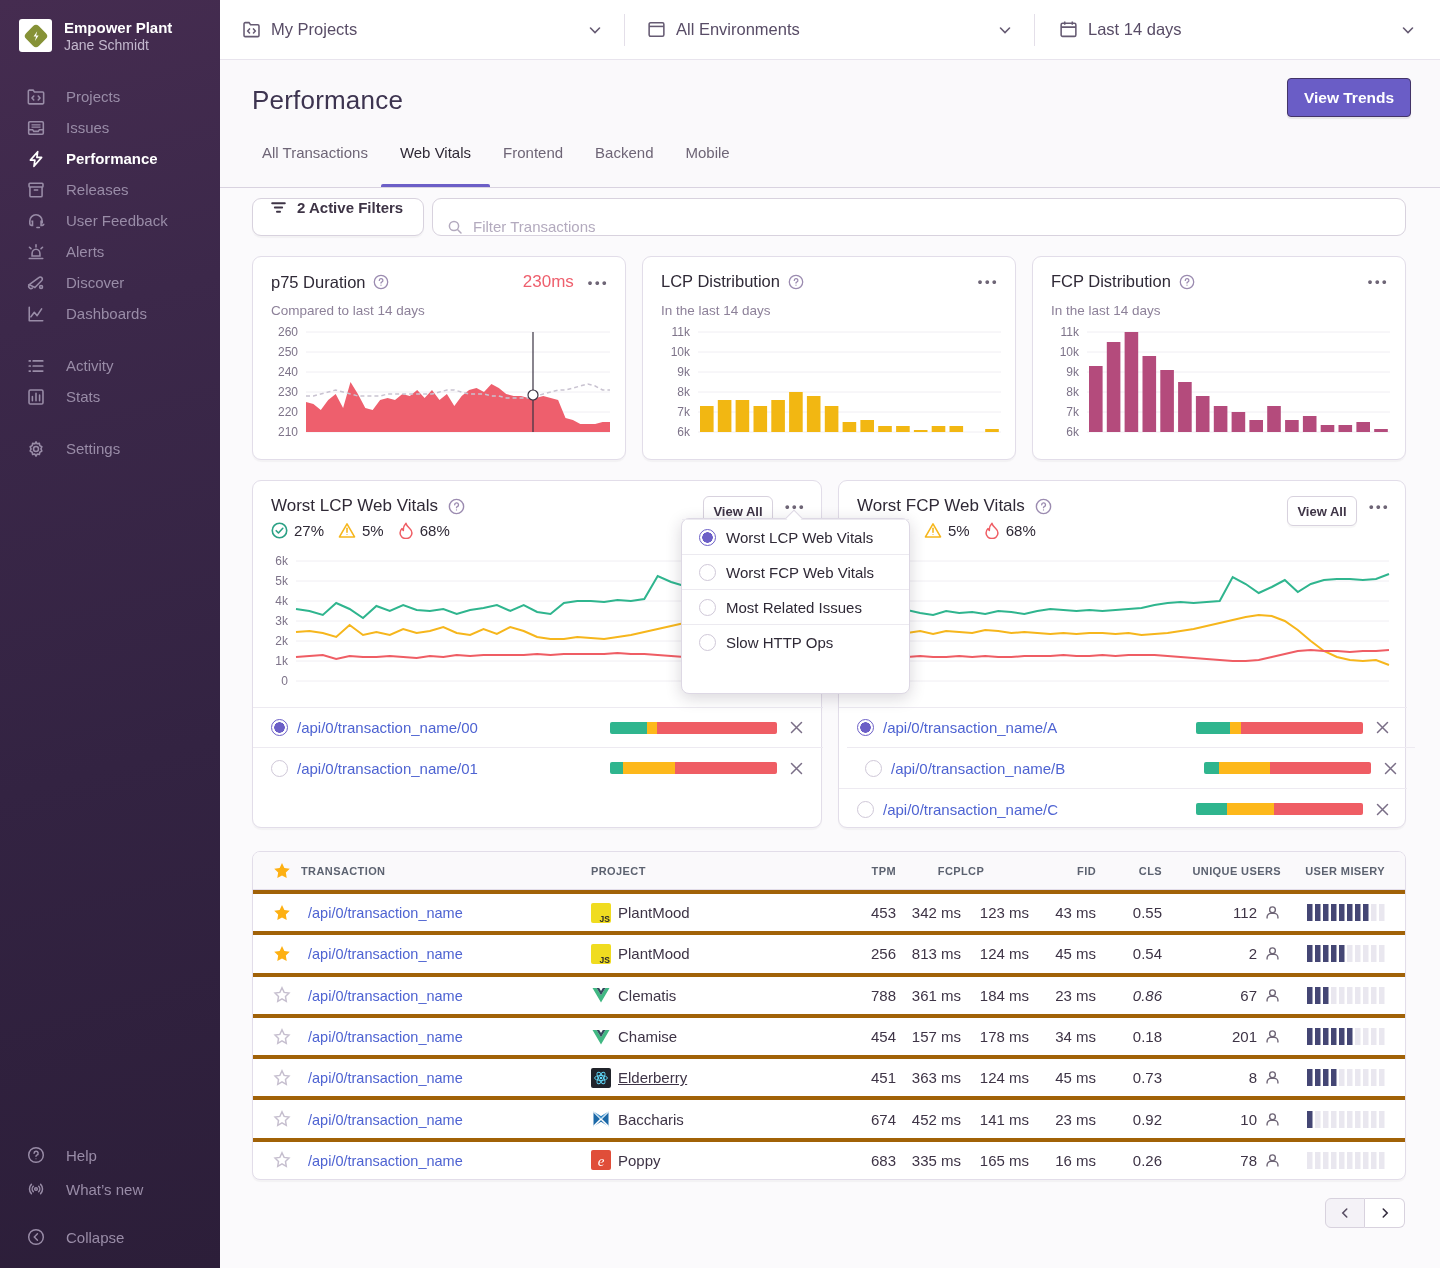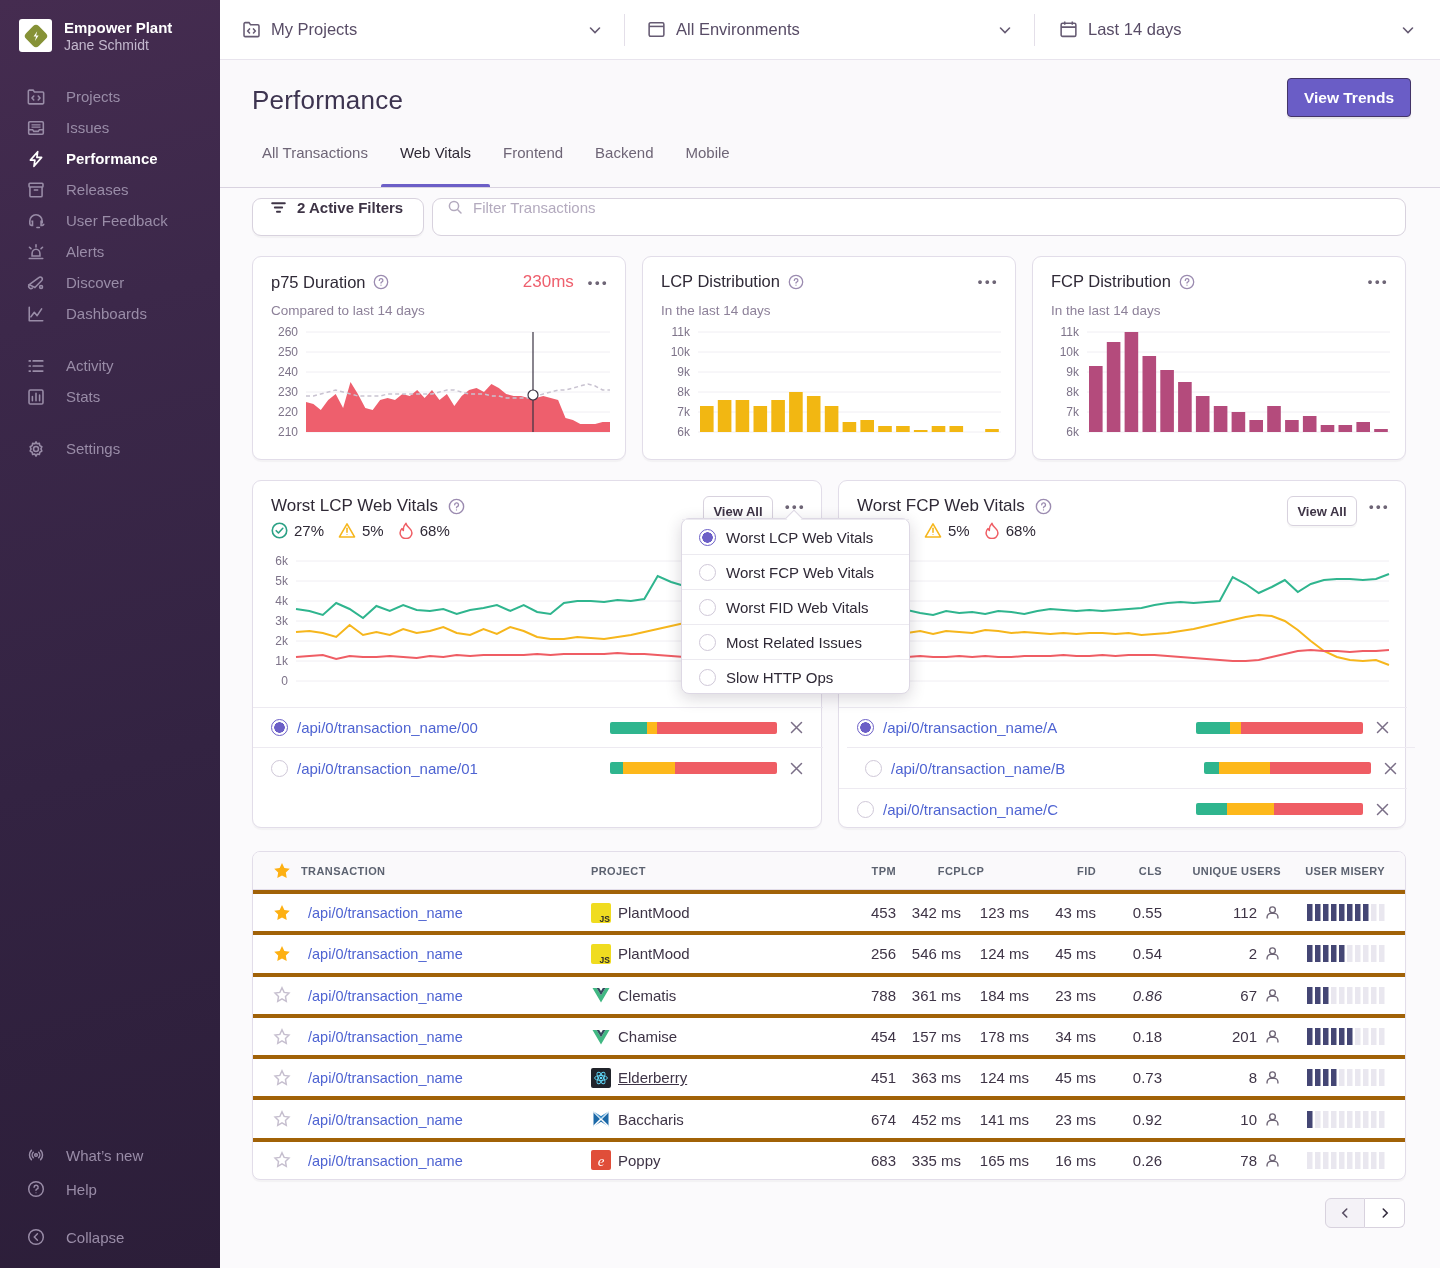--- a/index.html
+++ b/index.html
@@ -37,21 +37,21 @@
 .tabs { position:absolute; left:42px; top:84px; display:flex; font-size:15px; color:#6e6576; }
 .tab { margin-right:32px; padding-bottom:26px; position:relative; }
 .tab.active { color:#2f2936; }
 .tab.active::after { content:""; position:absolute; left:-19px; right:-19px; bottom:0; height:3px; background:#6c5fc7; border-radius:2px 2px 0 0; }
 
 .content { position:absolute; left:0; top:188px; width:1220px; }
 
 
 .filterbtn { position:absolute; left:32px; top:10px; width:172px; height:38px; background:#fff; border:1px solid #d8d2de; border-radius:9px; display:flex; align-items:flex-start; box-shadow:0 2px 1px rgba(50,40,60,0.04); }
 .filterbtn .txt { font-size:15px; font-weight:bold; color:#3e3446; margin-left:10px; }
-.searchbox { position:absolute; left:212px; top:10px; width:974px; height:38px; background:#fff; border:1px solid #d8d2de; border-radius:9px; display:flex; align-items:flex-start; }
+.searchbox { position:absolute; left:212px; top:10px; width:974px; height:38px; background:#fff; border:1px solid #d8d2de; border-radius:9px; display:flex; align-items:flex-end; }
 .searchbox .ph { color:#b3aabe; font-size:15px; margin-left:10px; }
 
 
 .card { position:absolute; background:#fff; border:1px solid #e2dde9; border-radius:9px; box-shadow:0 2px 1px rgba(50,40,60,0.04); }
 .ctitle { font-size:16.5px; font-weight:500; color:#2f2936; display:flex; align-items:center; }
 .csub { font-size:13.5px; color:#8d8199; margin-top:6px; }
 .dots { color:#6e6576; font-size:13px; font-weight:bold; letter-spacing:2.5px; }
 
 .axlbl { font-size:12px; fill:#7d7389; }
 .gridline { stroke:#f0eef3; stroke-width:1; }
@@ -137,29 +137,29 @@
           <rect x="1.8" y="1.8" width="12.4" height="12.4" rx="1.2"></rect>
           <path d="M4.8 11.3 V7.5 M8 11.3 V4.6 M11.2 11.3 V6.2" stroke-linecap="round"></path>
         </svg>Stats</div>
     <div class="navgap"></div>
     <div class="navitem"><svg viewBox="0 0 16 16" fill="none" stroke="#998ca7" stroke-width="1.4">
           <circle cx="8" cy="8" r="2.2"></circle>
           <path d="M8 1.6 l1 1.8 2-.4 .4 2 1.8 1 -.8 1.9 .8 2 -1.8 1 -.4 2 -2-.4 -1 1.8 -1-1.8 -2 .4 -.4-2 -1.8-1 .8-2 -.8-1.9 1.8-1 .4-2 2 .4 Z" stroke-linejoin="round"></path>
         </svg>Settings</div>
   </nav>
   <div class="navbottom">
-    <div class="navitem"><svg viewBox="0 0 16 16" fill="none" stroke="#998ca7" stroke-width="1.3" stroke-linecap="round">
-          <circle cx="8" cy="8" r="1.2"></circle>
-          <path d="M5.6 10.4 a3.4 3.4 0 0 1 0-4.8 M10.4 5.6 a3.4 3.4 0 0 1 0 4.8 M3.9 12.1 a5.8 5.8 0 0 1 0-8.2 M12.1 3.9 a5.8 5.8 0 0 1 0 8.2"></path>
-        </svg>What’s new</div>
     <div class="navitem"><svg viewBox="0 0 16 16" fill="none" stroke="#998ca7" stroke-width="1.3">
           <circle cx="8" cy="8" r="6.5"></circle>
           <path d="M6.3 6.4 a1.8 1.8 0 1 1 2.4 1.7 c-.5.2-.7.5-.7 1" stroke-linecap="round"></path>
           <circle cx="8" cy="11.3" r="0.5" fill="#998ca7" stroke="none"></circle>
         </svg>Help</div>
+    <div class="navitem"><svg viewBox="0 0 16 16" fill="none" stroke="#998ca7" stroke-width="1.3" stroke-linecap="round">
+          <circle cx="8" cy="8" r="1.2"></circle>
+          <path d="M5.6 10.4 a3.4 3.4 0 0 1 0-4.8 M10.4 5.6 a3.4 3.4 0 0 1 0 4.8 M3.9 12.1 a5.8 5.8 0 0 1 0-8.2 M12.1 3.9 a5.8 5.8 0 0 1 0 8.2"></path>
+        </svg>What’s new</div>
     <div class="spacer"></div>
     <div class="navitem"><svg viewBox="0 0 16 16" fill="none" stroke="#998ca7" stroke-width="1.3" stroke-linecap="round">
           <circle cx="8" cy="8" r="6.5"></circle>
           <path d="M9.3 5.2 L6.5 8 L9.3 10.8"></path>
         </svg>Collapse</div>
   </div>
 </aside>
 
 <div class="main">
   <div class="topbar">
@@ -533,21 +533,20 @@
         <svg style="position:absolute; left:536px;" width="15" height="15" viewBox="0 0 15 15" stroke="#7a6e87" stroke-width="1.5" stroke-linecap="round">
             <path d="M2.5 2.5 L12.5 12.5 M12.5 2.5 L2.5 12.5"></path>
           </svg>
       </div>
     </div>
 
     <div class="dropdown">
       <div class="notch"></div>
       <div class="ditem"><div class="radio sel" style="margin-right:10px;"></div>Worst LCP Web Vitals</div>
       <div class="ditem"><div class="radio" style="margin-right:10px;"></div>Worst FCP Web Vitals</div>
-      <div class="ditem"><div class="radio" style="margin-right:10px;"></div>Worst FID Web Vitals</div>
       <div class="ditem"><div class="radio" style="margin-right:10px;"></div>Most Related Issues</div>
       <div class="ditem"><div class="radio" style="margin-right:10px;"></div>Slow HTTP Ops</div>
     </div>
 <div class="table">
   <div class="thead">
     <div style="width:48px; display:flex; justify-content:center; padding-left:10px;">
             <svg width="18" height="18" viewBox="0 0 16 16">
               <path d="M8 0.9 L10.1 5.3 L14.9 6 L11.4 9.4 L12.2 14.2 L8 11.9 L3.8 14.2 L4.6 9.4 L1.1 6 L5.9 5.3 Z" fill="#fdb013"></path>
             </svg>
           </div>
@@ -612,21 +611,21 @@
           </div>
     <div style="width:290px; padding-left:7px;"><span class="tlink">/api/0/transaction_name</span></div>
     <div style="width:235px; display:flex; align-items:center;">
             <svg width="20" height="20" viewBox="0 0 20 20">
               <rect width="20" height="20" rx="2" fill="#f0dc20"></rect>
               <text x="19" y="18.5" text-anchor="end" font-family="Liberation Sans" font-size="8.5" font-weight="bold" fill="#2b2b2b">JS</text>
             </svg>
             <span style="margin-left:7px;">PlantMood</span>
           </div>
     <div class="num" style="width:70px;">256</div>
-    <div class="num" style="width:65px;">546 ms</div>
+    <div class="num" style="width:65px;">813 ms</div>
     <div class="num" style="width:68px;">124 ms</div>
     <div class="num" style="width:67px;">45 ms</div>
     <div class="num" style="width:66px;">0.54</div>
     <div style="width:119px; display:flex; align-items:center; justify-content:flex-end;">
             <span>2</span>
             <span style="margin-left:7px; display:flex;">
               <svg width="17" height="17" viewBox="0 0 16 16" fill="none" stroke="#6e6576" stroke-width="1.3">
                 <circle cx="8" cy="5.4" r="2.7"></circle>
                 <path d="M2.9 13.6 v-1.4 a3.4 3.4 0 0 1 3.4-3.4 h3.4 a3.4 3.4 0 0 1 3.4 3.4 v1.4"></path>
               </svg>

